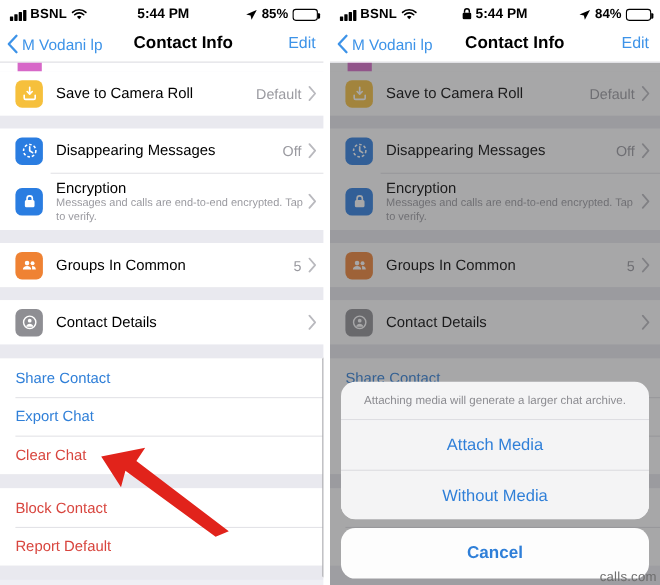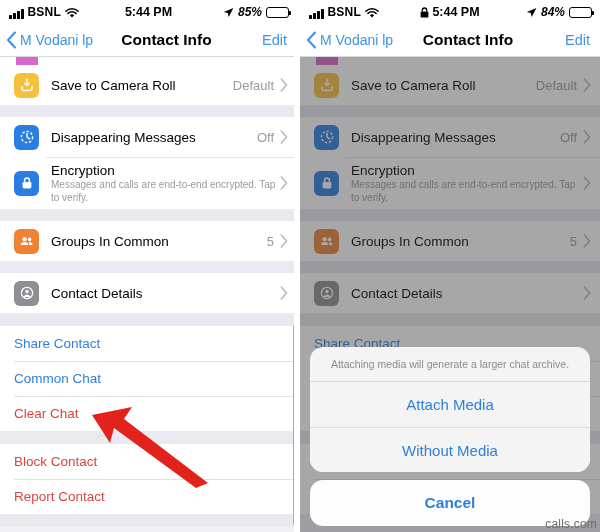--- a/index.html
+++ b/index.html
@@ -48,21 +48,21 @@
   .carrier { font-size: 12px; letter-spacing: .2px; }
   .wifi { position: relative; width: 14px; height: 11px; }
   .wifi svg { display: block; }
   .sb-center {
     position: absolute; left: 0; right: 0;
     display: flex; align-items: center; justify-content: center; gap: 3px;
     pointer-events: none;
   }
   .sb-time { font-size: 12.5px; font-weight: bold; }
   .lock-glyph { display: inline-block; width: 9px; height: 11px; }
-  .sb-right { margin-left: auto; display: flex; align-items: center; gap: 4px; font-style: italic; }
+  .sb-right { margin-left: auto; display: flex; align-items: flex-end; gap: 4px; }
   .loc-arrow { width: 11px; height: 11px; }
   .pct { font-size: 12px; font-weight: bold; }
   .batt {
     width: 23px; height: 11px;
     border: 1.3px solid #000; border-radius: 3px;
     position: relative; padding: 1.2px;
   }
   .batt::after {
     content: ""; position: absolute; right: -3.2px; top: 3px;
     width: 2px; height: 4.5px; background: #000; border-radius: 0 1px 1px 0;
@@ -358,29 +358,29 @@
                 <path d="M1.3 1 6.5 7l-5.2 6" stroke="#b9b9be" stroke-width="1.6" fill="none" stroke-linecap="round" stroke-linejoin="round"></path>
               </svg>
           </span>
         </div>
       </div>
 
       <div class="spacer tall"></div>
 
       <div class="group">
         <div class="linkrow link-blue">Share Contact</div>
-        <div class="linkrow link-blue">Common Chat</div>
+        <div class="linkrow link-blue">Export Chat</div>
         <div class="linkrow link-red">Clear Chat</div>
       </div>
 
       <div class="spacer tall"></div>
 
       <div class="group">
         <div class="linkrow link-red">Block Contact</div>
-        <div class="linkrow link-red">Report Contact</div>
+        <div class="linkrow link-red">Report Default</div>
       </div>
 
       <div class="spacer tall"></div>
 
       <div class="vscroll" style="top:268px;height:200px;"></div>
 
       <div class="anno-arrow">
         <svg width="125" height="85" viewBox="0 0 125 85">
           <path d="M4 10 L44 2 L36 14 L120 78 L108 83 L26 23 L22 38 Z" fill="#e1231b"></path>
         </svg>

